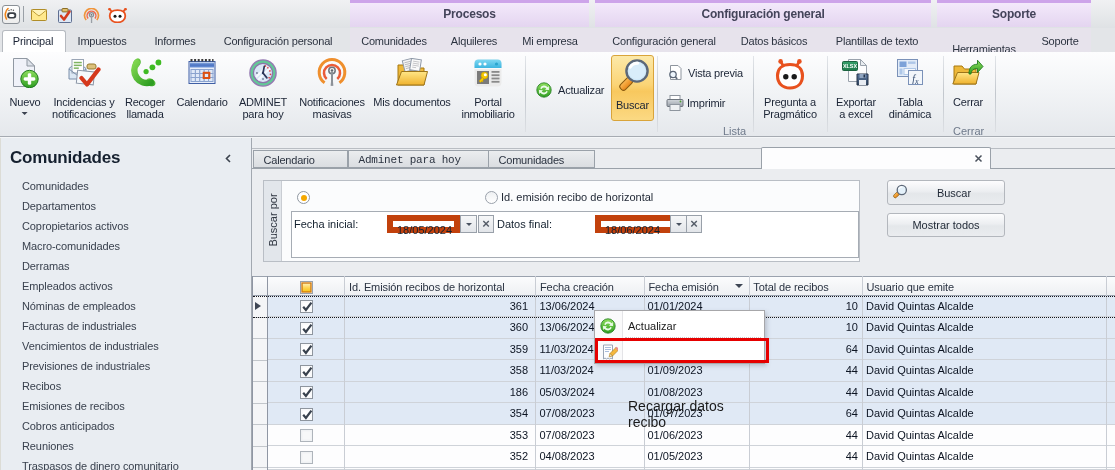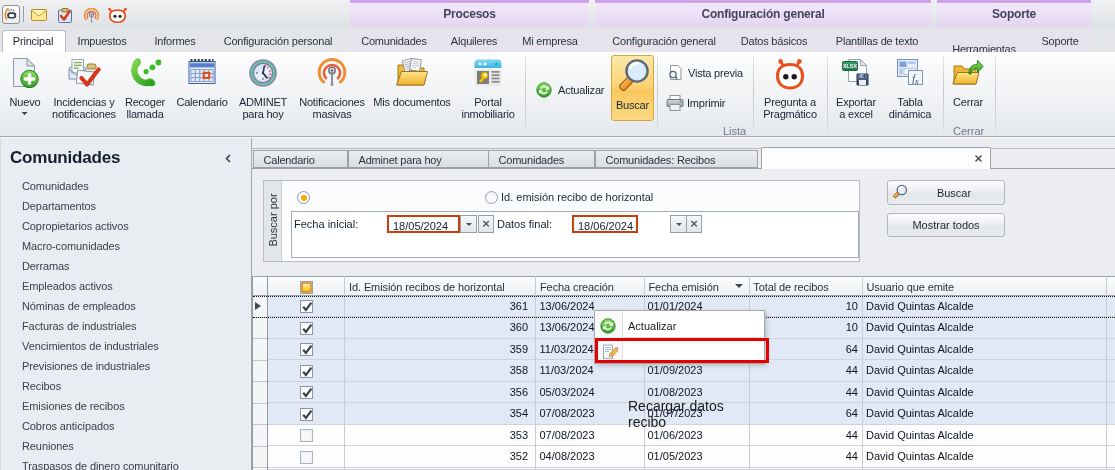--- a/index.html
+++ b/index.html
@@ -11,21 +11,21 @@
   .grp{color:#6f7a8b;font-size:11px;}
   .sep{width:1px;background:linear-gradient(#e2e5e9,#c2c7cd,#dde0e4);}
   .ctxhdr{height:27px;background:linear-gradient(#f3e9fb,#e4d5f0);border-top:3px solid #cda4ea;box-sizing:border-box;text-align:center;}
   .ctxhdr span{display:inline-block;margin-top:4px;font-size:12px;font-weight:bold;color:#44445a;letter-spacing:-0.2px;}
   .rtab{position:absolute;top:35px;font-size:11px;letter-spacing:-0.2px;color:#2c3340;white-space:nowrap;transform:translateX(-50%);}
   .bigbtn{position:absolute;top:4px;width:0;}
   .bicon{position:absolute;top:2px;left:50%;transform:translateX(-50%);}
   .blab{position:absolute;top:40px;left:50%;transform:translateX(-50%);font-size:11px;letter-spacing:-0.2px;color:#1b2435;white-space:nowrap;text-align:center;line-height:12px;}
   .dt{top:2.5px;height:18px;background:linear-gradient(#ebedef,#dadde1);border:1px solid #9aa1a9;box-sizing:border-box;}
   .dt span{display:inline-block;margin-top:3px;margin-left:10px;}
-  .datefld{width:88px;height:18px;background:#fff;border:2px solid #c2410c;font-size:11px;color:#13202e;box-sizing:border-box;}
+  .datefld{width:88px;height:18px;background:#fff;border:6px solid #c2410c;font-size:11px;color:#13202e;box-sizing:border-box;}
   .datefld span{position:absolute;left:4px;top:3px;}
   .btn{background:linear-gradient(#fdfdfe,#eceef1 45%,#e4e7ea 55%,#eaecef);border:1px solid #b3b7bd;border-radius:3px;box-sizing:border-box;font-size:11px;color:#1e2734;}
   .ddbtn{width:17px;height:18px;background:linear-gradient(#f6f7f8,#e2e5e9);border:1px solid #99a0a9;box-sizing:border-box;}
   .ddbtn i{position:absolute;left:4.5px;top:7px;width:0;height:0;border:3.5px solid transparent;border-top-color:#4a5260;}
   .xbtn{width:16px;height:18px;background:linear-gradient(#f6f7f8,#e2e5e9);border:1px solid #99a0a9;box-sizing:border-box;text-align:center;font-size:13px;font-weight:bold;color:#555d68;line-height:15px;}
   .hc{font-size:11px;color:#2a3342;letter-spacing:-0.1px;white-space:nowrap;text-align:center;}
   .row{position:absolute;left:0;width:863.5px;height:21.5px;box-sizing:border-box;border-bottom:1px solid #cfd3d9;}
   .rb{background:#e0e9f5;}
   .rw{background:#fdfdfe;}
   .row span{position:absolute;top:0;line-height:21.5px;white-space:nowrap;}
@@ -404,23 +404,22 @@
         <path d="M6 1 L2.5 4.5 L6 8" stroke="#3c434e" stroke-width="1.6" fill="none"></path>
       </svg>
     <div class="ab" style="left:22px;top:39px;font-size:11px;letter-spacing:-0.1px;color:#39414e;line-height:20px;">
       Comunidades<br>Departamentos<br>Copropietarios activos<br>Macro-comunidades<br>Derramas<br>Empleados activos<br>Nóminas de empleados<br>Facturas de industriales<br>Vencimientos de industriales<br>Previsiones de industriales<br>Recibos<br>Emisiones de recibos<br>Cobros anticipados<br>Reuniones<br>Traspasos de dinero comunitario
     </div>
   </div>
 
   <div class="ab" id="doctabs" style="left:252px;top:147px;width:863px;height:22px;font-size:11px;letter-spacing:-0.2px;color:#2b3340;">
     <div class="ab" style="left:0;top:1px;width:863px;height:1px;background:#b9bdc3;"></div>
     <div class="ab dt" style="left:0.5px;width:95px;"><span>Calendario</span></div>
-    <div class="ab dt" style="left:95.5px;width:148px;"><span>Adminet para hoy</span></div>
+    <div class="ab dt" style="left:95.5px;width:148px;font-family:Liberation Mono, monospace;"><span>Adminet para hoy</span></div>
     <div class="ab dt" style="left:235.5px;width:107px;"><span>Comunidades</span></div>
-    <div class="ab dt" style="left:342.5px;width:163px;"><span>Comunidades: Recibos</span></div>
     <div class="ab" style="left:0;top:20.5px;width:509px;height:1px;background:#9aa1a9;"></div>
     <div class="ab" style="left:739px;top:20.5px;width:124px;height:1px;background:#9aa1a9;"></div>
     <div class="ab" style="left:509px;top:0px;width:230px;height:21.5px;background:#fdfdfe;border:1px solid #9aa1a9;border-bottom:none;border-radius:2px 2px 0 0;box-sizing:border-box;">
       <svg style="position:absolute;right:7px;top:6px;" width="9" height="9" viewBox="0 0 9 9">
           <path d="M1.5 1.5 L7.5 7.5 M7.5 1.5 L1.5 7.5" stroke="#4a515c" stroke-width="1.5"></path>
         </svg>
     </div>
   </div>
 
   <div class="ab" id="searchpanel" style="left:263px;top:180px;width:597px;height:82px;background:#fbfcfd;border:1px solid #b9bec5;box-sizing:border-box;">
@@ -438,21 +437,21 @@
     <div class="ab" style="left:27px;top:30px;width:568px;height:47px;background:#fff;border:1px solid #a6acb4;box-sizing:border-box;"></div>
     <div class="ab" style="left:30px;top:37px;font-size:11px;color:#13202e;">Fecha inicial:</div>
     <div class="ab datefld" style="left:123px;top:34px;width:73px;">
         <span>18/05/2024</span>
       </div>
     <div class="ab ddbtn" style="left:196px;top:34px;">
         <i></i>
       </div>
     <div class="ab xbtn" style="left:214px;top:34px;">×</div>
     <div class="ab" style="left:233px;top:37px;font-size:11px;color:#13202e;">Datos final:</div>
-    <div class="ab datefld" style="left:308px;top:34px;width:66px;text-align:center;">
+    <div class="ab datefld" style="left:331px;top:34px;width:92px;text-align:center;">
         <span>18/06/2024</span>
       </div>
     <div class="ab ddbtn" style="left:406px;top:34px;">
         <i></i>
       </div>
     <div class="ab xbtn" style="left:422px;top:34px;">×</div>
   </div>
 
   <div class="ab btn" style="left:887px;top:180px;width:118px;height:25px;">
     <svg style="position:absolute;left:4px;top:3px;" width="16" height="16" viewBox="0 0 16 16">
@@ -532,21 +531,21 @@
         <span class="ctt">44</span>
         <span class="cus">David Quintas Alcalde</span>
     </div>
     <div class="row rb" style="top:105.5px;">
       <svg class="cbx" viewBox="0 0 13 13">
           <rect x="0.5" y="0.5" width="12" height="12" fill="#fdfdfe" stroke="#8e959e"></rect>
           <rect x="1.5" y="1.5" width="10" height="10" fill="#f6f7f8"></rect>
           <rect x="2.5" y="2.5" width="8" height="8" fill="#fff"></rect>
           <path d="M3.2 6.8 L5.9 10 L11.4 2.6" stroke="#39424e" stroke-width="2.2" fill="none"></path>
         </svg>
-      <span class="cid">356</span>
+      <span class="cid">186</span>
         <span class="cfc">05/03/2024</span>
         <span class="cfe">01/08/2023</span>
         <span class="ctt">44</span>
         <span class="cus">David Quintas Alcalde</span>
     </div>
     <div class="row rb" style="top:127px;">
       <svg class="cbx" viewBox="0 0 13 13">
           <rect x="0.5" y="0.5" width="12" height="12" fill="#fdfdfe" stroke="#8e959e"></rect>
           <rect x="1.5" y="1.5" width="10" height="10" fill="#f6f7f8"></rect>
           <rect x="2.5" y="2.5" width="8" height="8" fill="#fff"></rect>

